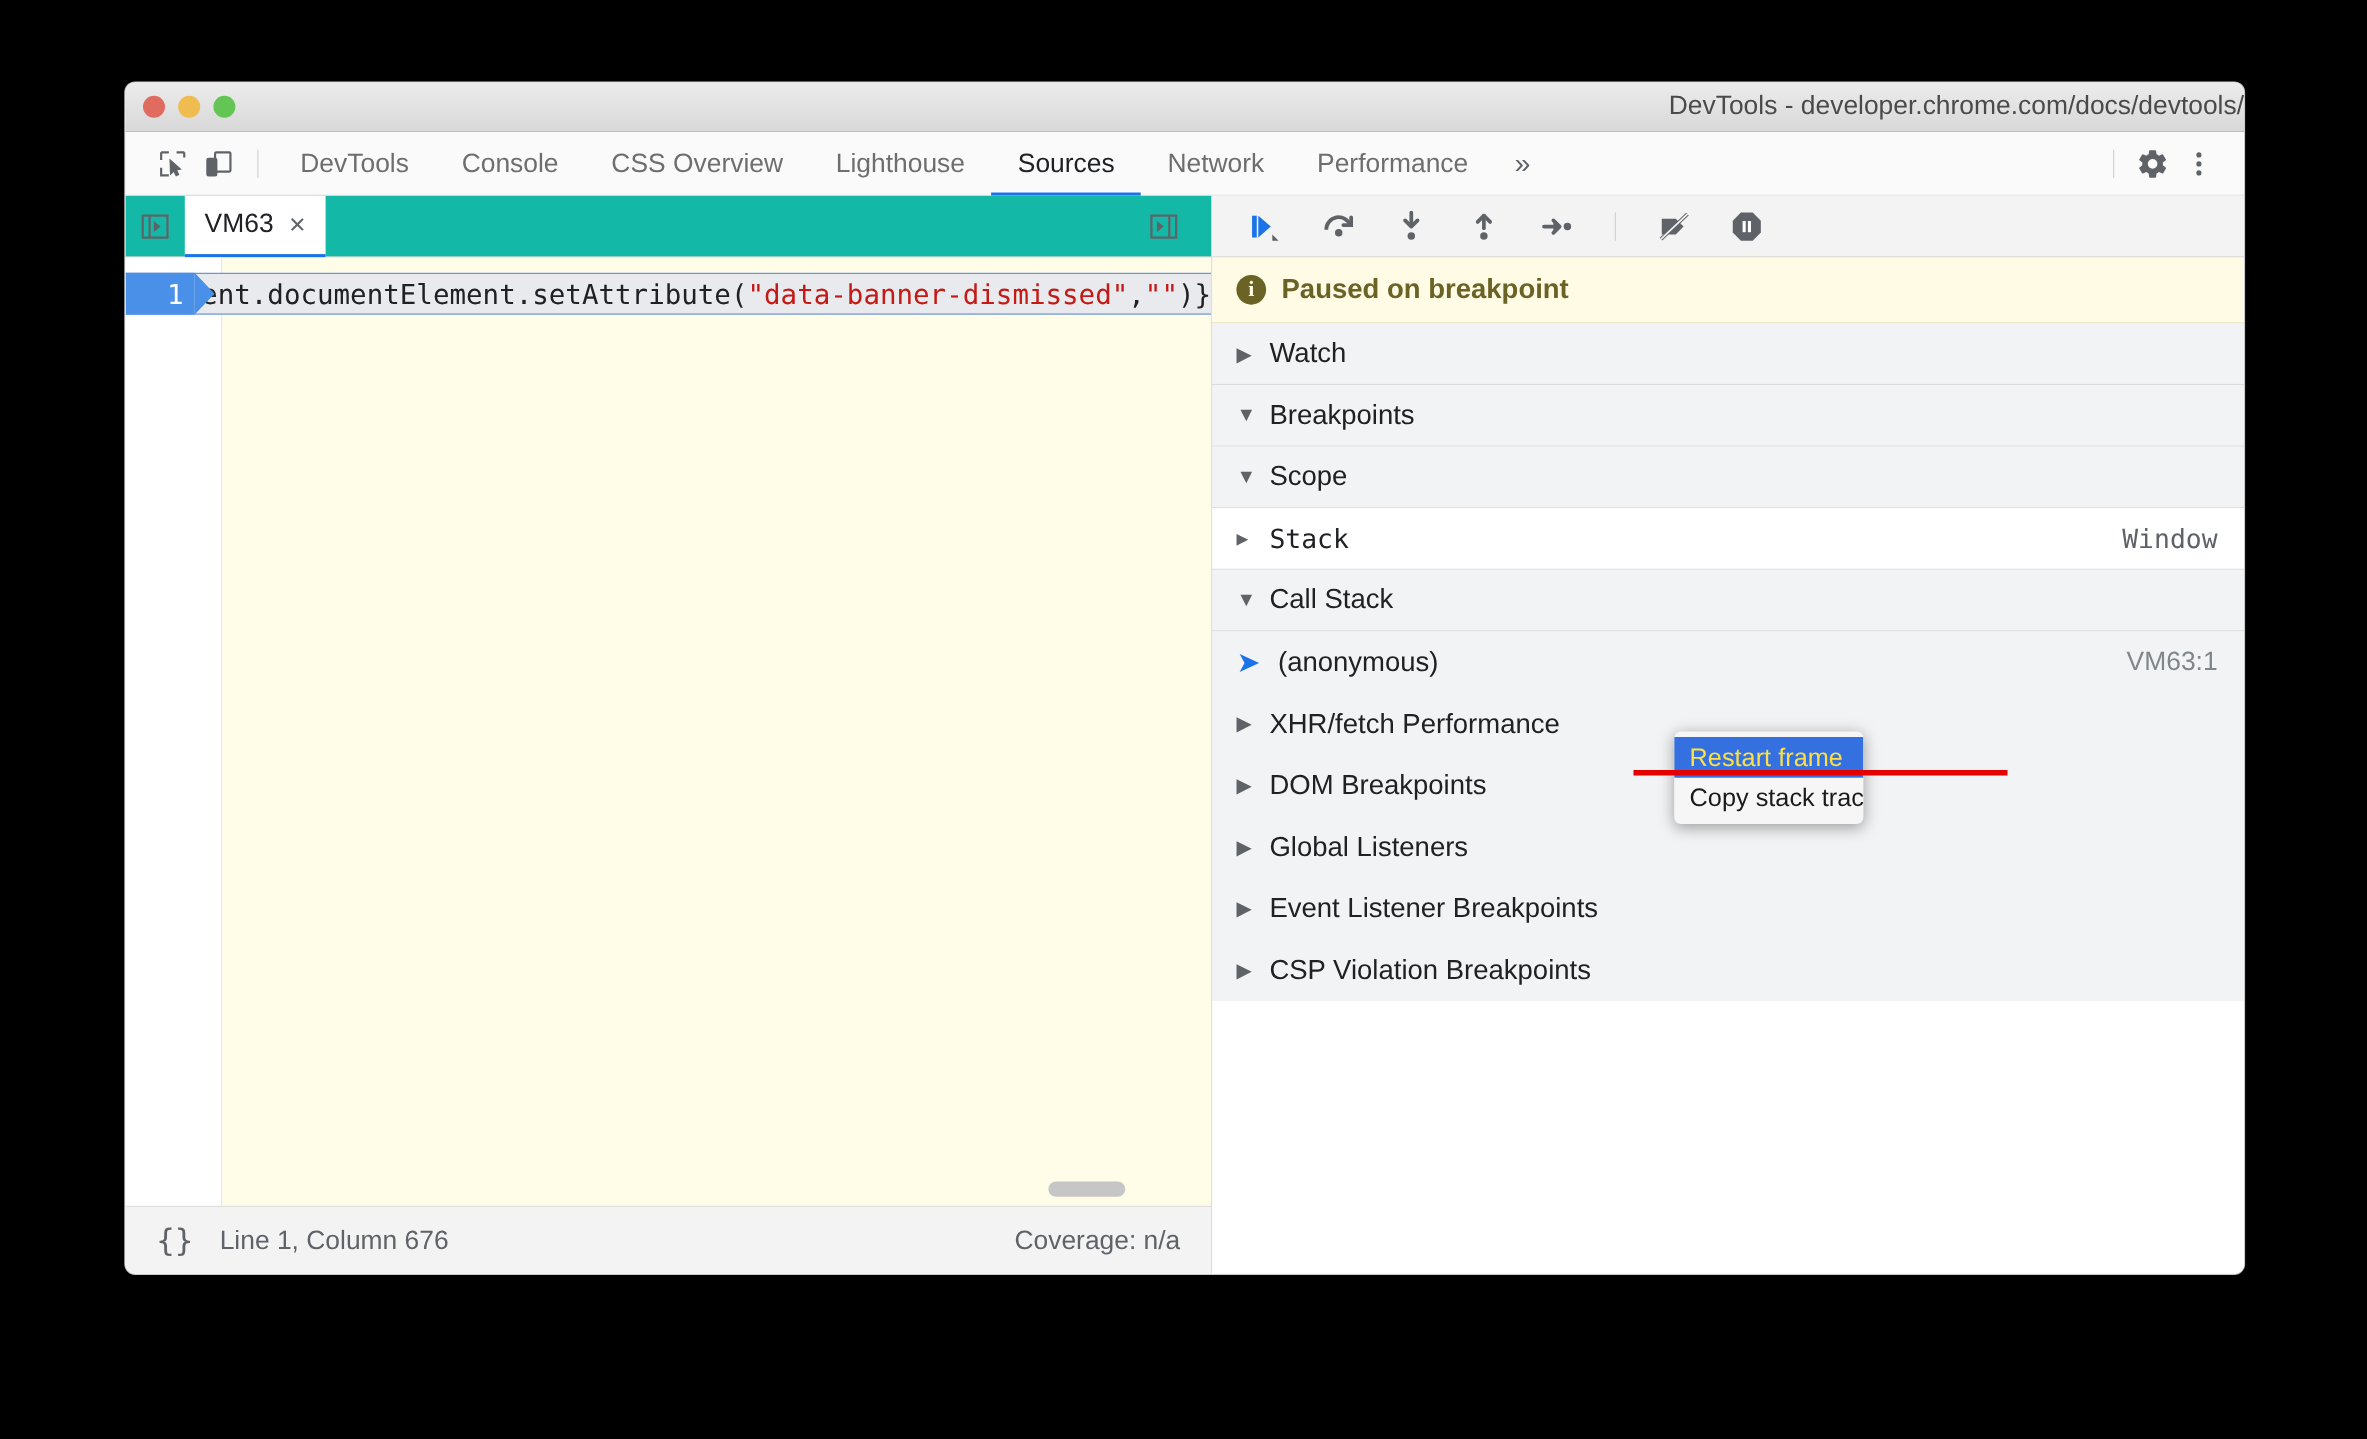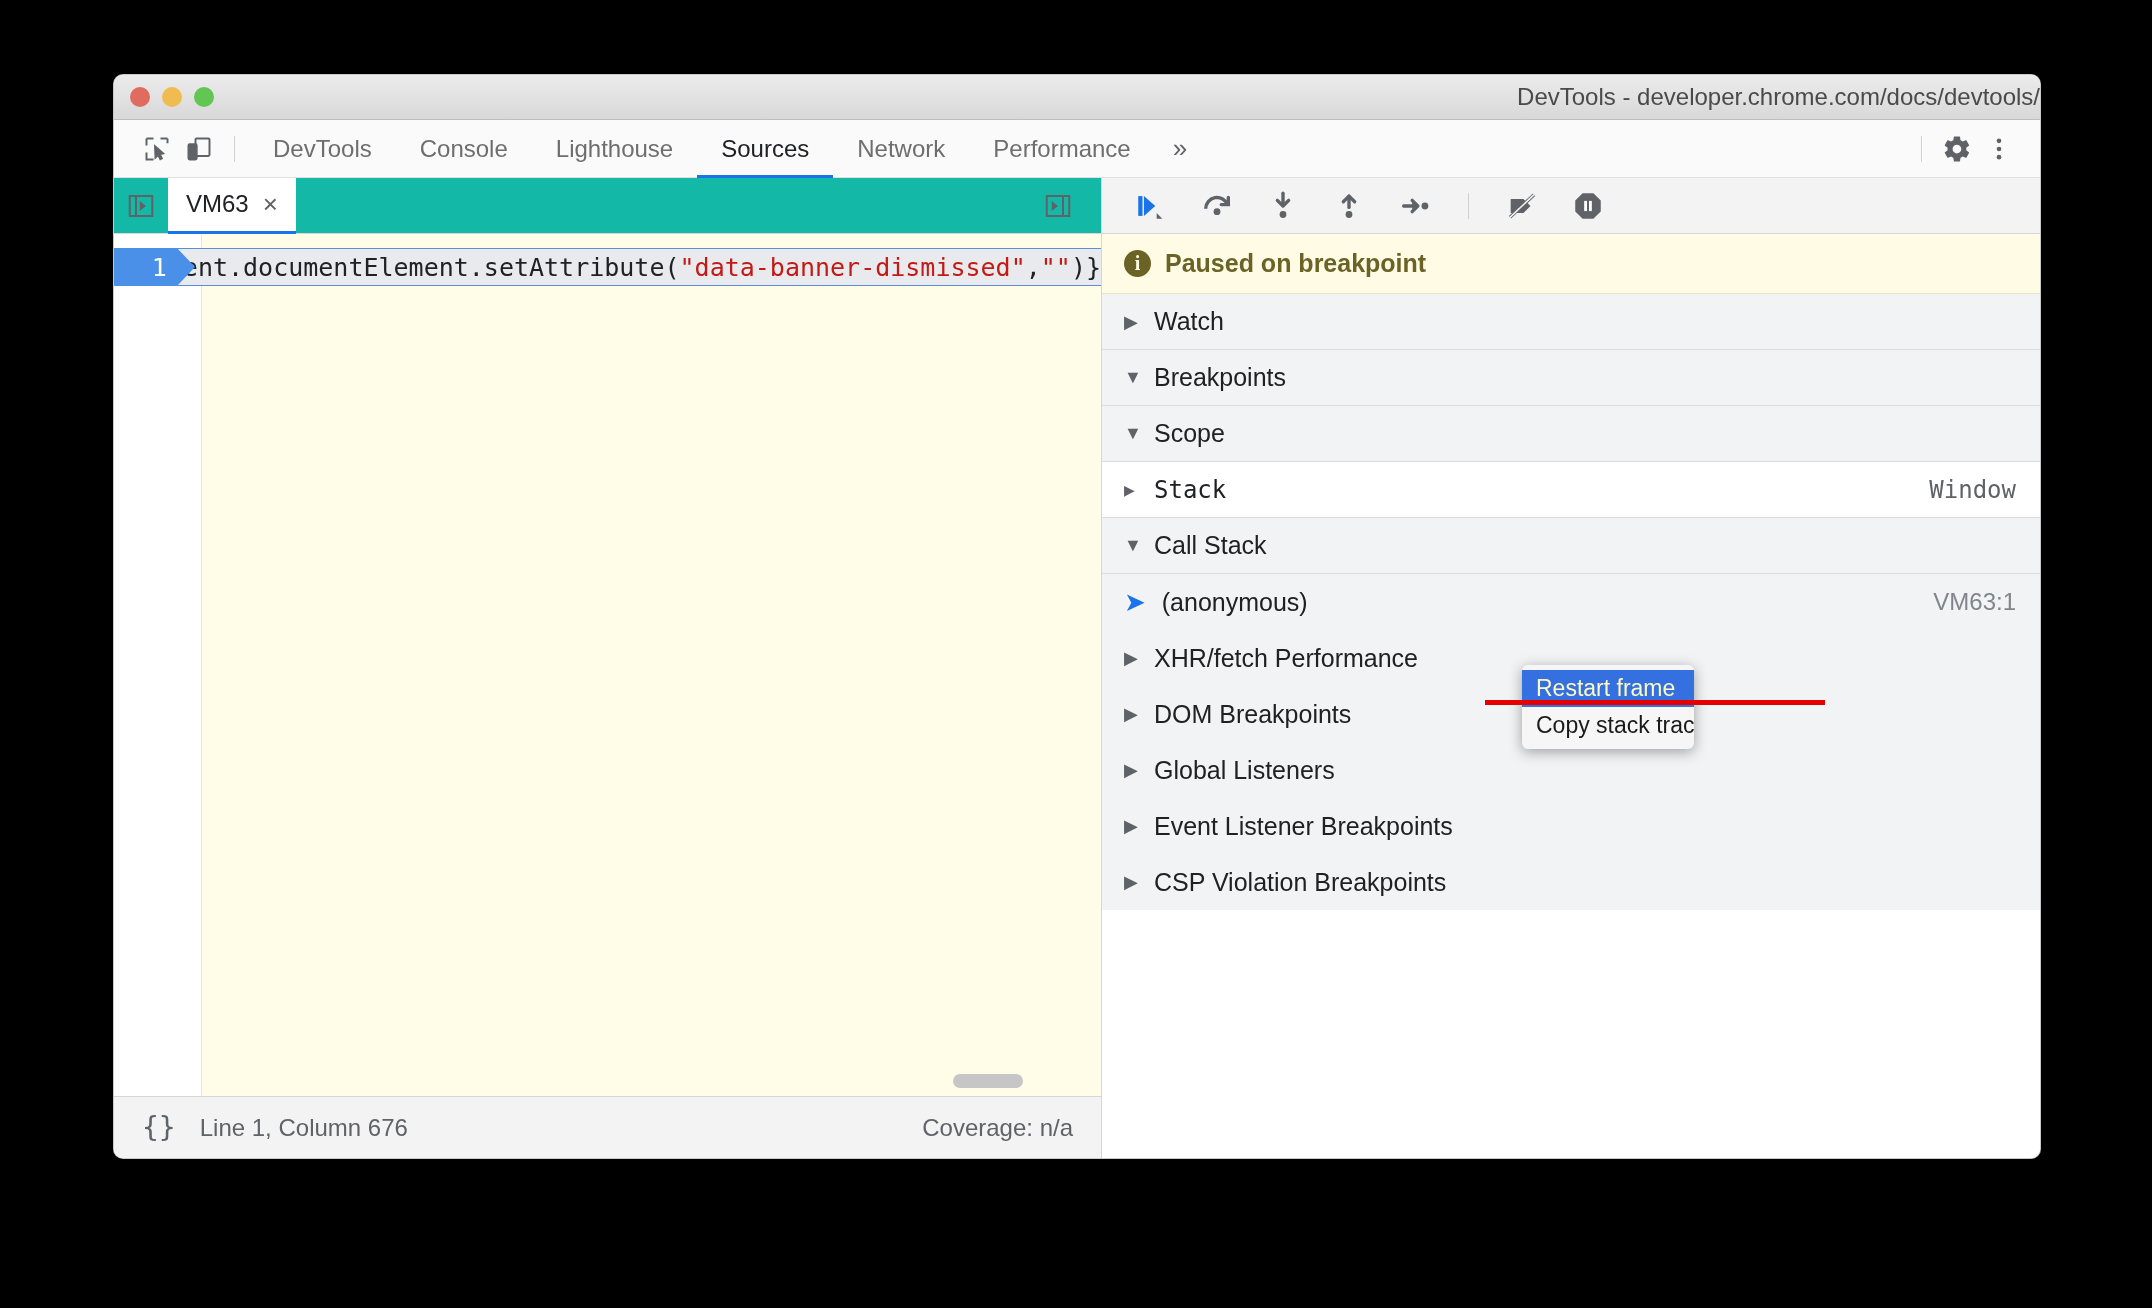--- a/index.html
+++ b/index.html
@@ -250,21 +250,21 @@
     overflow: hidden;
     z-index: 30;
   }
   .menu-item {
     height: 37px;
     display: flex; align-items: center;
     padding: 0 14px;
     font-size: 23px; color: #1a1a1a;
     white-space: nowrap;
   }
-  .menu-item.highlight { background: #3470e0; color: #fef9c3; }
+  .menu-item.highlight { background: #3470e0; color: #fde047; }
   #strike {
     position: absolute;
     left: 1485px; top: 700px;
     width: 340px; height: 5px;
     background: #e50000;
     z-index: 40;
   }
 </style>
 </head>
 <body>
@@ -293,20 +293,21 @@
         <svg width="28" height="28" viewBox="0 0 24 24" fill="none" stroke="currentColor" stroke-width="1.7">
           <rect x="9" y="3" width="12" height="15" rx="1"></rect>
           <rect x="3" y="8" width="7" height="13" rx="1" fill="currentColor" stroke="none"></rect>
           <rect x="3" y="8" width="7" height="13" rx="1"></rect>
         </svg>
       </div>
       <div class="vsep"></div>
 
       <div class="panel-tab">DevTools</div>
       <div class="panel-tab">Console</div>
+      <div class="panel-tab">CSS Overview</div>
       <div class="panel-tab">Lighthouse</div>
       <div class="panel-tab active">Sources</div>
       <div class="panel-tab">Network</div>
       <div class="panel-tab">Performance</div>
       <div class="chev">»</div>
 
       <div class="spacer"></div>
       <div class="vsep"></div>
       <div class="tool-icon">
         <svg width="30" height="30" viewBox="0 0 24 24" fill="currentColor">

